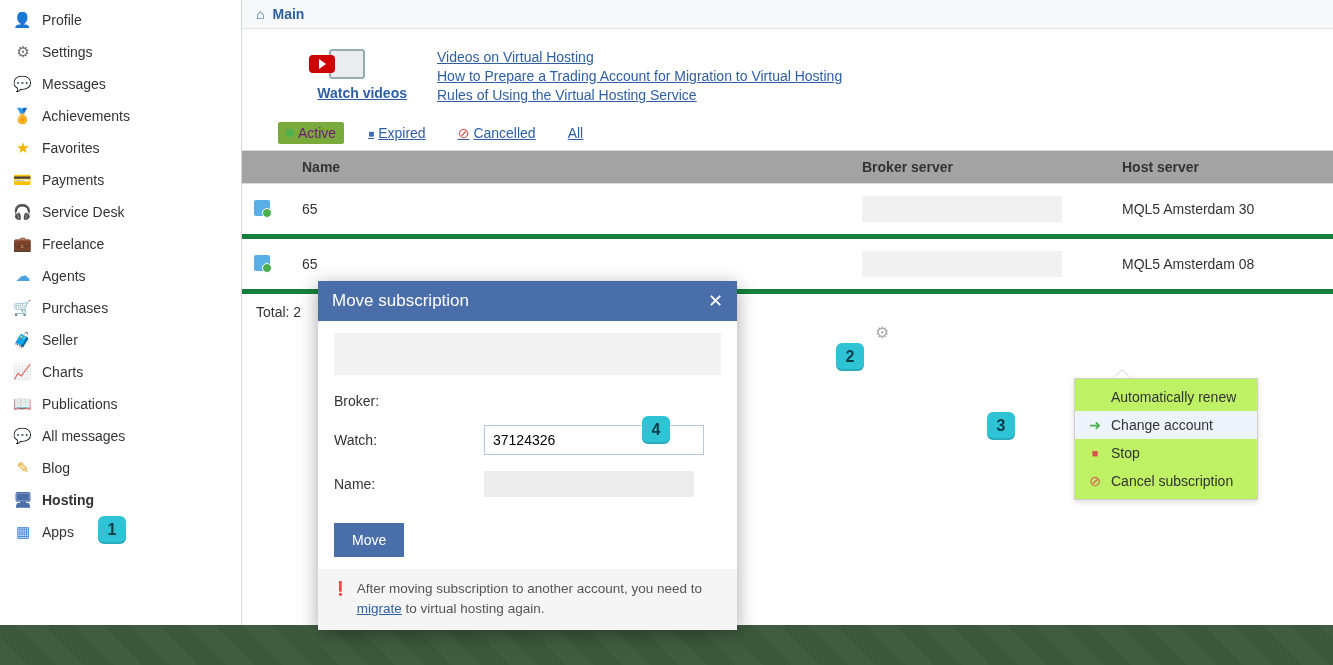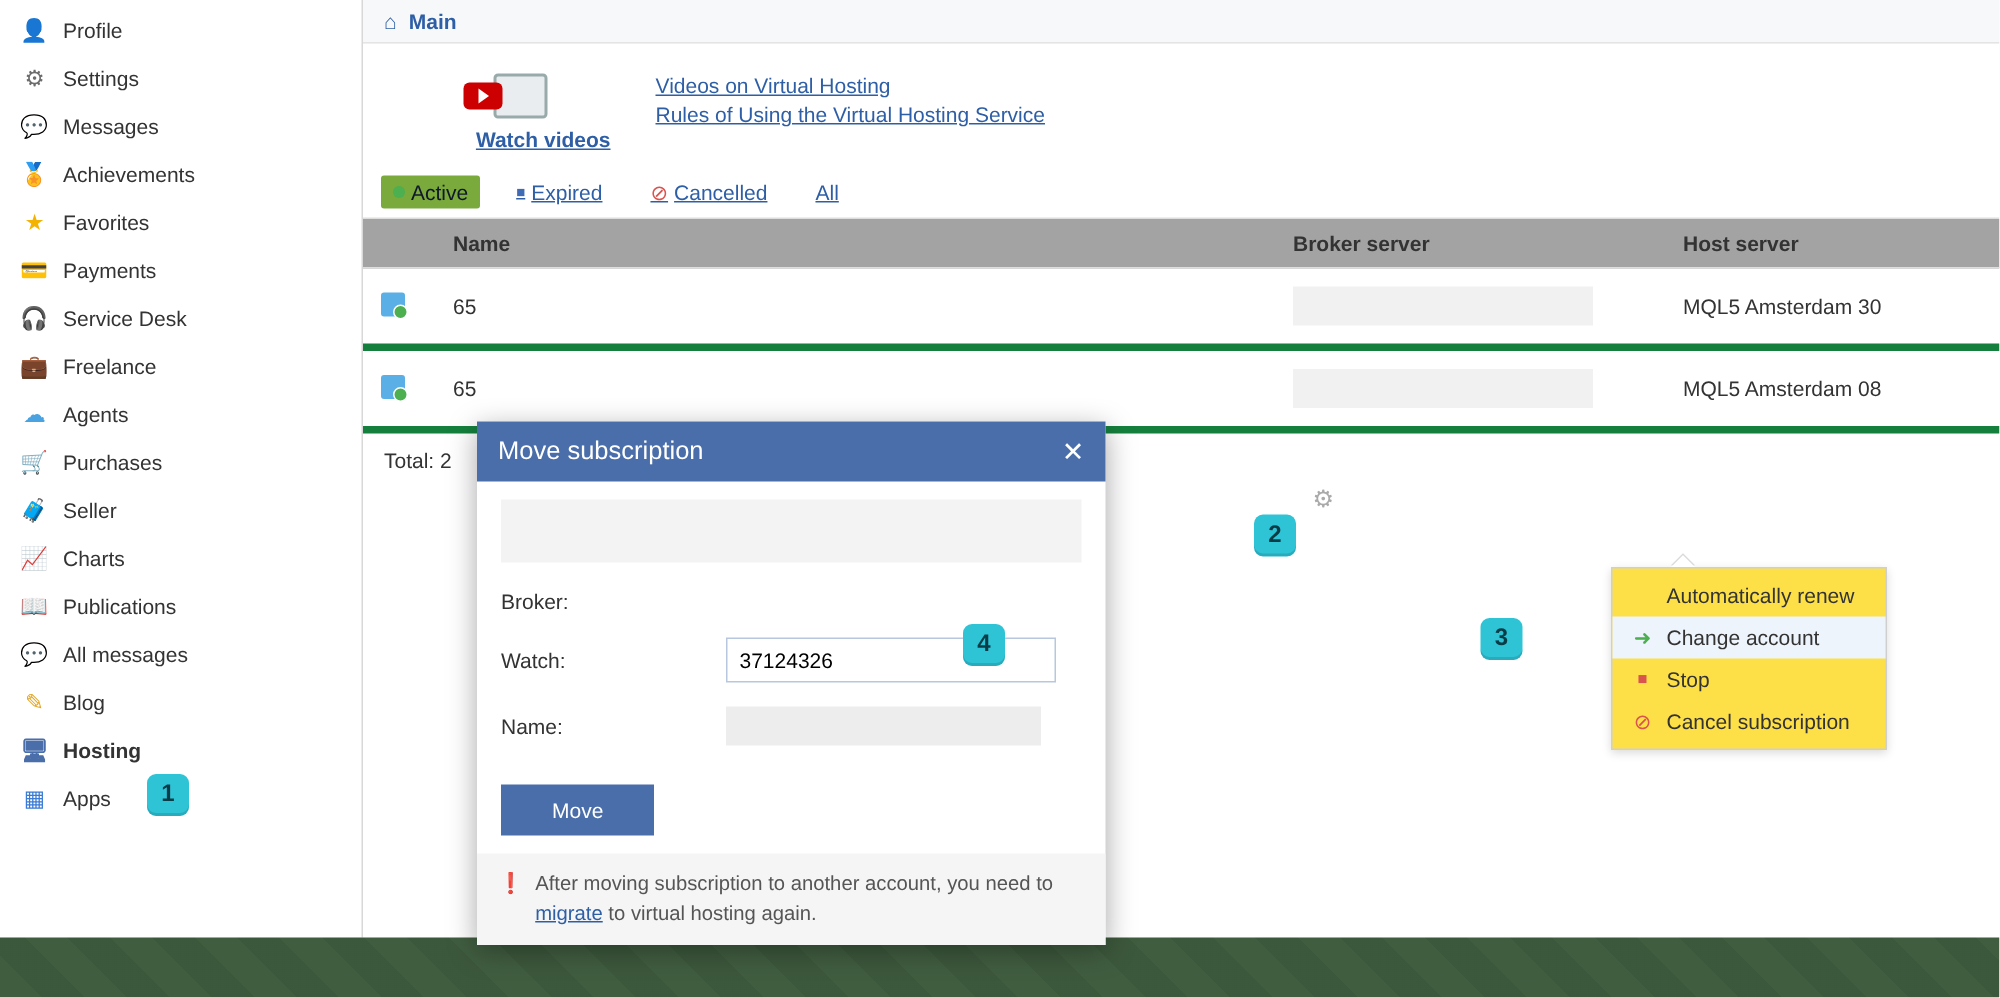--- a/index.html
+++ b/index.html
@@ -16,49 +16,49 @@
   .video-block { width: 140px; text-align: right; font-weight: bold; }
   .video-thumb { display: flex; justify-content: center; align-items: center; margin-bottom: 6px; }
   .video-thumb .yt { width: 26px; height: 18px; background: #cc0000; border-radius: 4px; display: inline-flex; align-items: center; justify-content: center; margin-right: -6px; z-index: 2; position: relative; }
   .video-thumb .yt::after { content: ""; display: block; width: 0; height: 0; border-left: 7px solid #fff; border-top: 5px solid transparent; border-bottom: 5px solid transparent; }
   .video-thumb .screen { width: 36px; height: 30px; border: 2px solid #9aa; border-radius: 3px; background: #e9edf0; }
   .video-block .wv { color: #2e5fa6; text-decoration: underline; display: block; }
   .video-block .sub { color: #555; font-size: 13px; line-height: 1.3; }
   .links-block a { display: block; color: #2e5fa6; text-decoration: underline; margin-bottom: 3px; font-size: 14px; }
   .filters { display: flex; align-items: center; gap: 16px; padding: 2px 12px 6px 12px; }
   .filter { cursor: pointer; color: #2e5fa6; text-decoration: underline; padding: 3px 8px; display: flex; align-items: center; gap: 4px; }
-  .filter.active { background: #7aa93c; color: #0f172a; text-decoration: none; border-radius: 2px; }
+  .filter.active { background: #7aa93c; color: #701a75; text-decoration: none; border-radius: 2px; margin-left: 24px; }
   .filter .dot { width: 8px; height: 8px; border-radius: 50%; display: inline-block; }
   .dot.green { background: #4caf50; }
   .table { width: 100%; border-collapse: collapse; }
   .table th { text-align: left; font-weight: 700; padding: 8px 12px; background: #a3a3a3; border-top: 1px solid #ddd; border-bottom: 1px solid #ddd; }
   .table td { padding: 12px 12px; border-bottom: 5px solid #15803d; vertical-align: middle; margin-top: 40px; }
   .row-ico { width: 16px; height: 16px; display: inline-block; background: #5ab0e6; border-radius: 2px; margin-right: 8px; position: relative; }
   .row-ico::after { content: ""; position: absolute; bottom: -2px; right: -2px; width: 8px; height: 8px; background: #4caf50; border-radius: 50%; border: 1px solid #fff; }
   .blank-cell { background: #f1f1f1; height: 26px; width: 200px; }
   .total { padding: 10px 14px; color: #333; }
   .gear-ico { color: #aaa; cursor: pointer; }
   
-  .context-menu { position: absolute; left: 832px; top: 378px; width: 184px; background: #fde047; border: 1px solid #cfcfcf; box-shadow: 0 2px 6px rgba(0,0,0,0.15); z-index: 5; padding: 4px 0; }
+  .context-menu { position: absolute; left: 832px; top: 378px; width: 184px; background: #bef264; border: 1px solid #cfcfcf; box-shadow: 0 2px 6px rgba(0,0,0,0.15); z-index: 5; padding: 4px 0; }
   .context-menu .citem { display: flex; align-items: center; gap: 8px; padding: 6px 12px; cursor: pointer; }
   .context-menu .citem.hl { background: #eef4fb; }
   .ci-ico { width: 16px; height: 16px; display: inline-flex; align-items: center; justify-content: center; font-size: 14px; }
   
   .overlay-dialog { position: absolute; left: 318px; top: 281px; width: 419px; background: #fff; box-shadow: 0 4px 18px rgba(0,0,0,0.35); z-index: 10; }
   .dlg-head { background: #4a6ea9; color: #fff; padding: 10px 14px; font-size: 17px; display: flex; justify-content: space-between; align-items: center; }
   .dlg-head .x { cursor: pointer; font-size: 18px; line-height: 1; }
   .dlg-body { padding: 12px 16px 0 16px; }
   .dlg-blank { height: 42px; background: #f3f3f3; margin-bottom: 18px; }
   .frow { display: flex; align-items: center; margin-bottom: 16px; }
   .frow label { width: 150px; color: #333; }
   .frow input { width: 220px; padding: 6px 8px; border: 1px solid #b7c7df; font-size: 14px; }
   .frow.broker input { border: 1.5px solid #2b66b1; }
   .frow .nm { width: 210px; height: 26px; background: #ededed; }
   .dlg-actions { padding: 10px 16px 12px 16px; }
-  .btn-move { background: #4a6ea9; color: #fff; border: none; padding: 9px 34px; font-size: 14px; cursor: pointer; }
+  .btn-move { background: #4a6ea9; color: #fff; border: none; padding: 9px 18px; font-size: 14px; cursor: pointer; }
   .dlg-info { background: #f5f5f5; padding: 10px 14px 12px 14px; color: #555; font-size: 13.5px; display: flex; gap: 8px; line-height: 1.45; }
   .dlg-info .warn { color: #c33; font-weight: 700; }
   .dlg-info a { color: #2e5fa6; text-decoration: underline; }
   
   .badge { position: absolute; width: 28px; height: 28px; background: #2fc3d6; border-radius: 6px; display: flex; align-items: center; justify-content: center; color: #083d47; font-weight: 700; font-size: 16px; z-index: 20; box-shadow: inset 0 -2px 0 rgba(0,0,0,0.12); }
   .b1 { left: 98px; top: 516px; }
   .b2 { left: 836px; top: 343px; z-index: 6; }
   .b3 { left: 987px; top: 412px; z-index: 6; }
   .b4 { left: 642px; top: 416px; z-index: 11; }
   .footer-bar { position: absolute; left: 0; bottom: 0; width: 1333px; height: 40px; background: #3d5a3d; }
@@ -150,20 +150,21 @@
     <div class="top-block">
       <div class="video-block">
         <div class="video-thumb">
           <span class="yt"></span>
           <span class="screen"></span>
         </div>
         <a href="#" class="wv">Watch videos</a>
       </div>
       <div class="links-block" id="links-block">
           <a href="#">Videos on Virtual Hosting</a>
+          <a href="#">How to Prepare a Trading Account for Migration to Virtual Hosting</a>
           <a href="#">Rules of Using the Virtual Hosting Service</a>
         </div>
     </div>
 
     <div class="filters" id="filters">
         <span class="filter active">
           <span class="dot green"></span>
           <span>Active</span>
         </span>
         <span class="filter">

